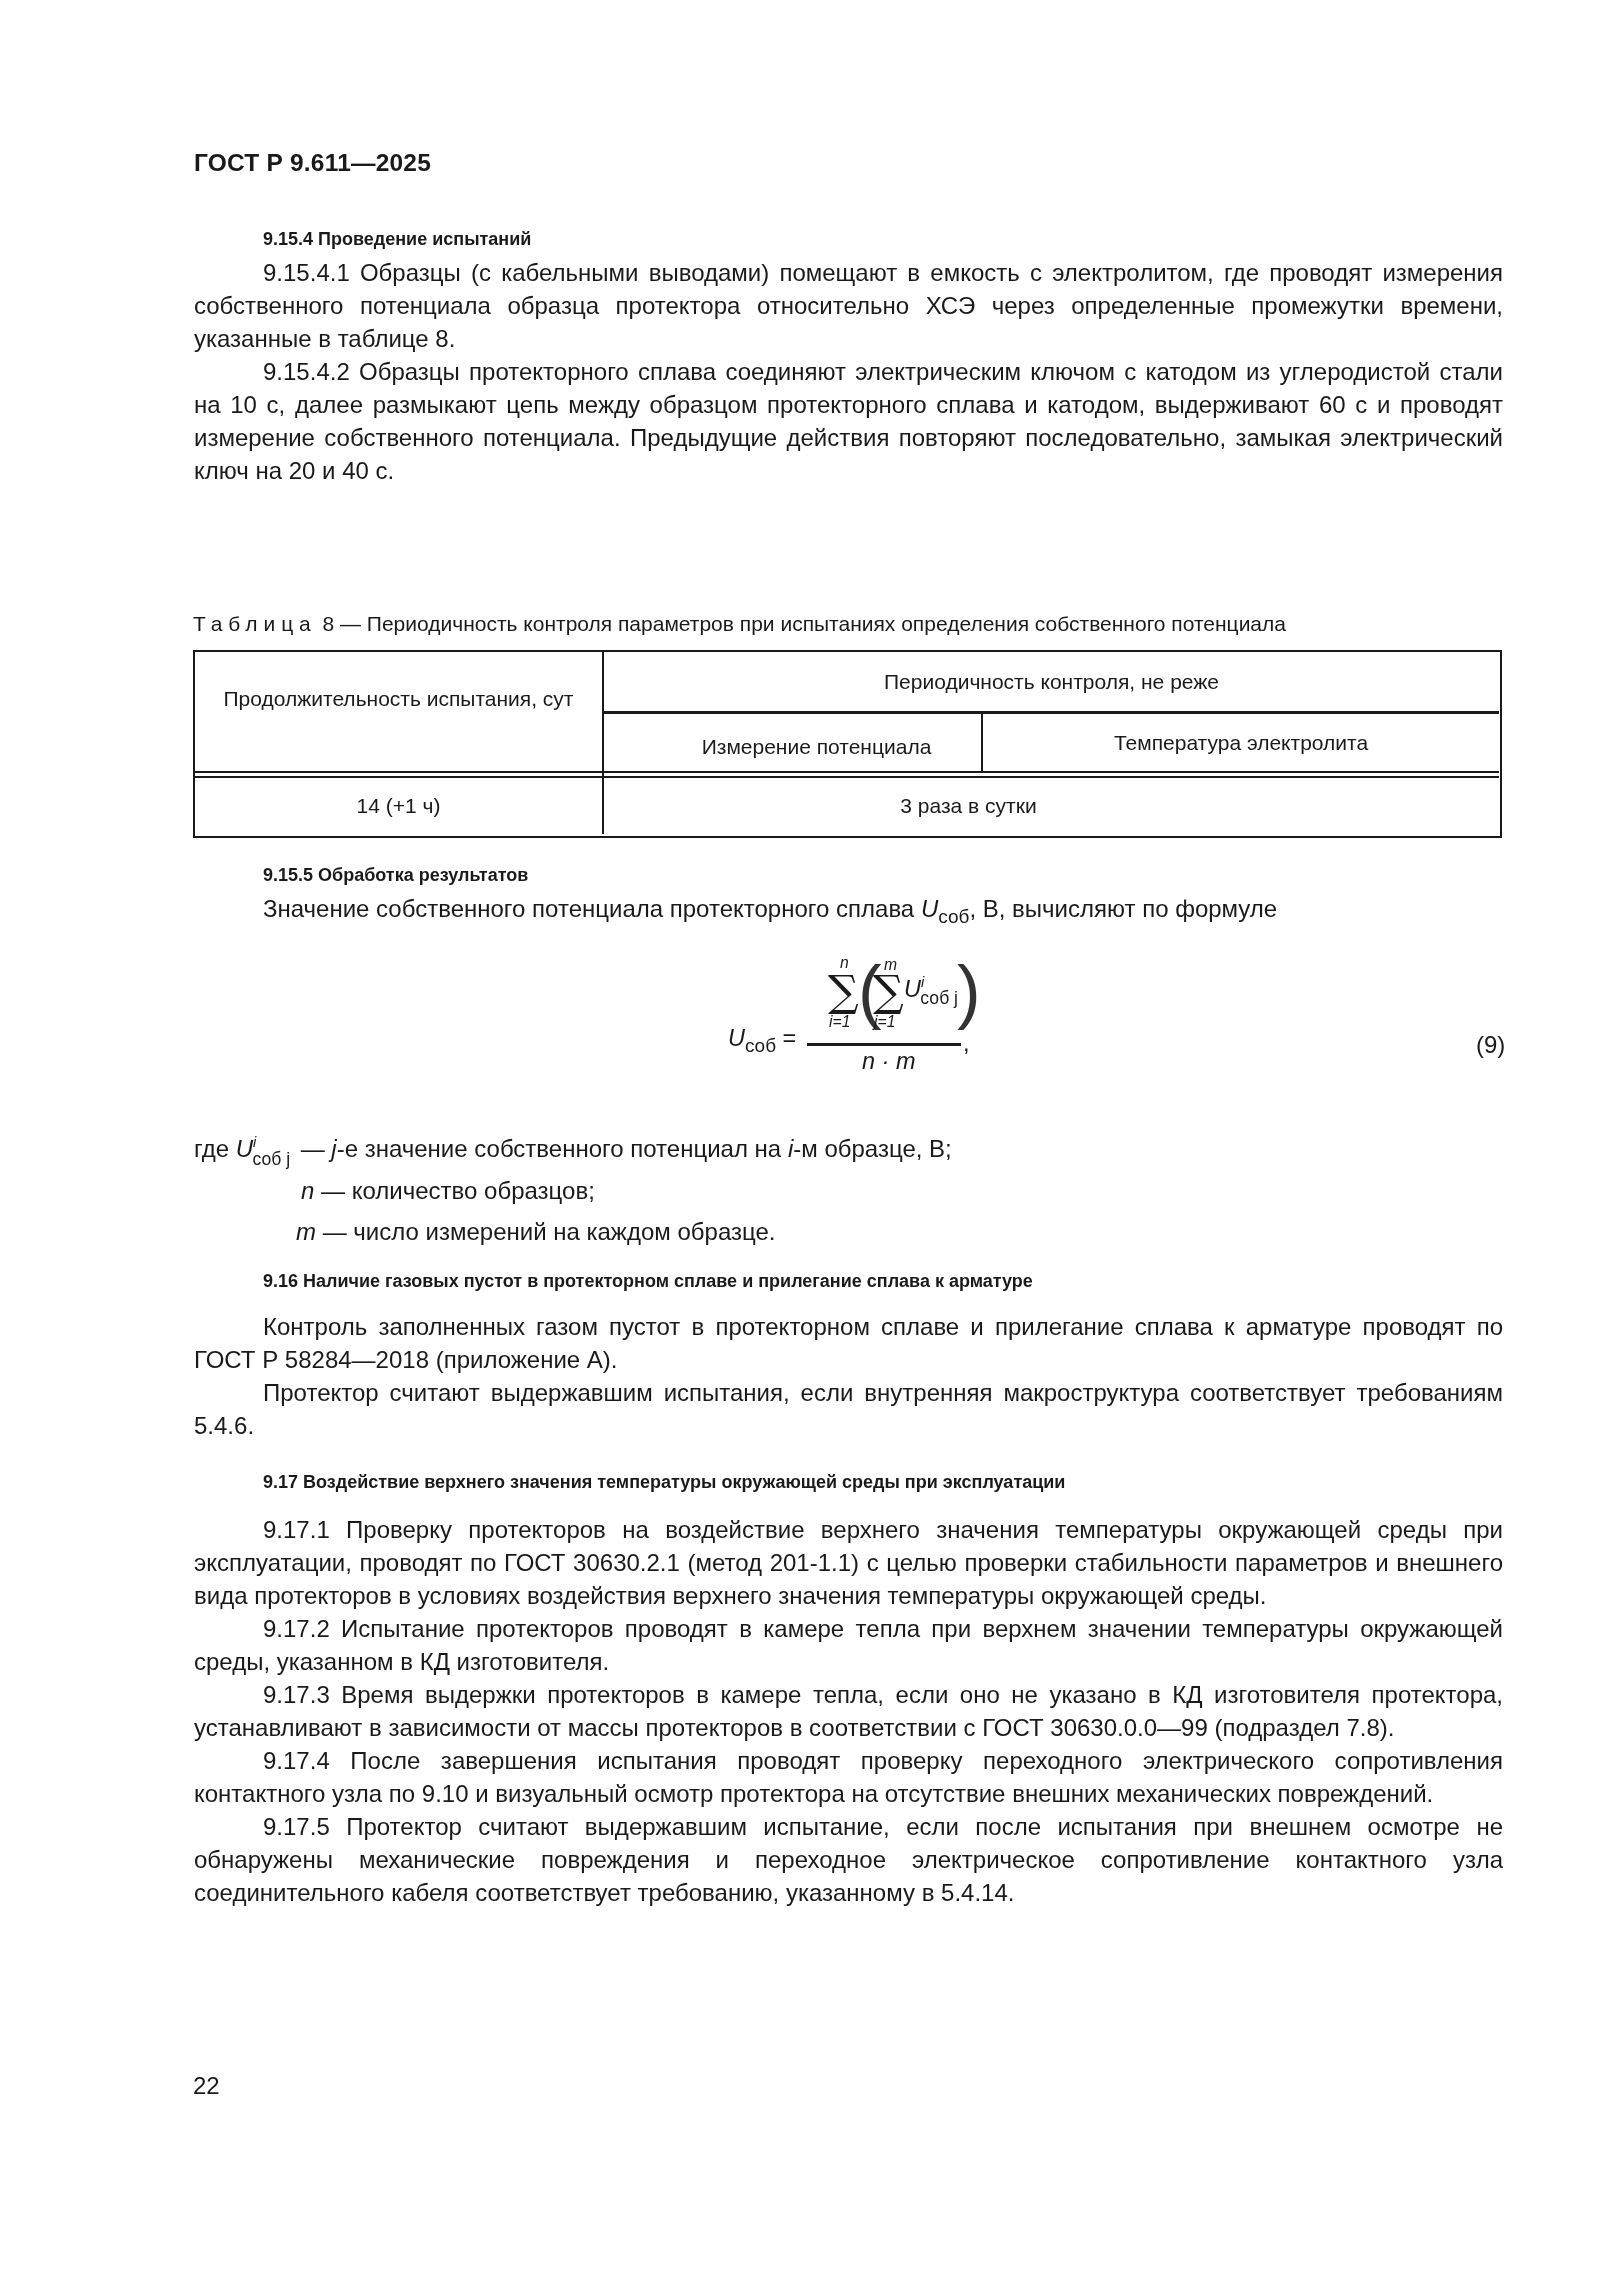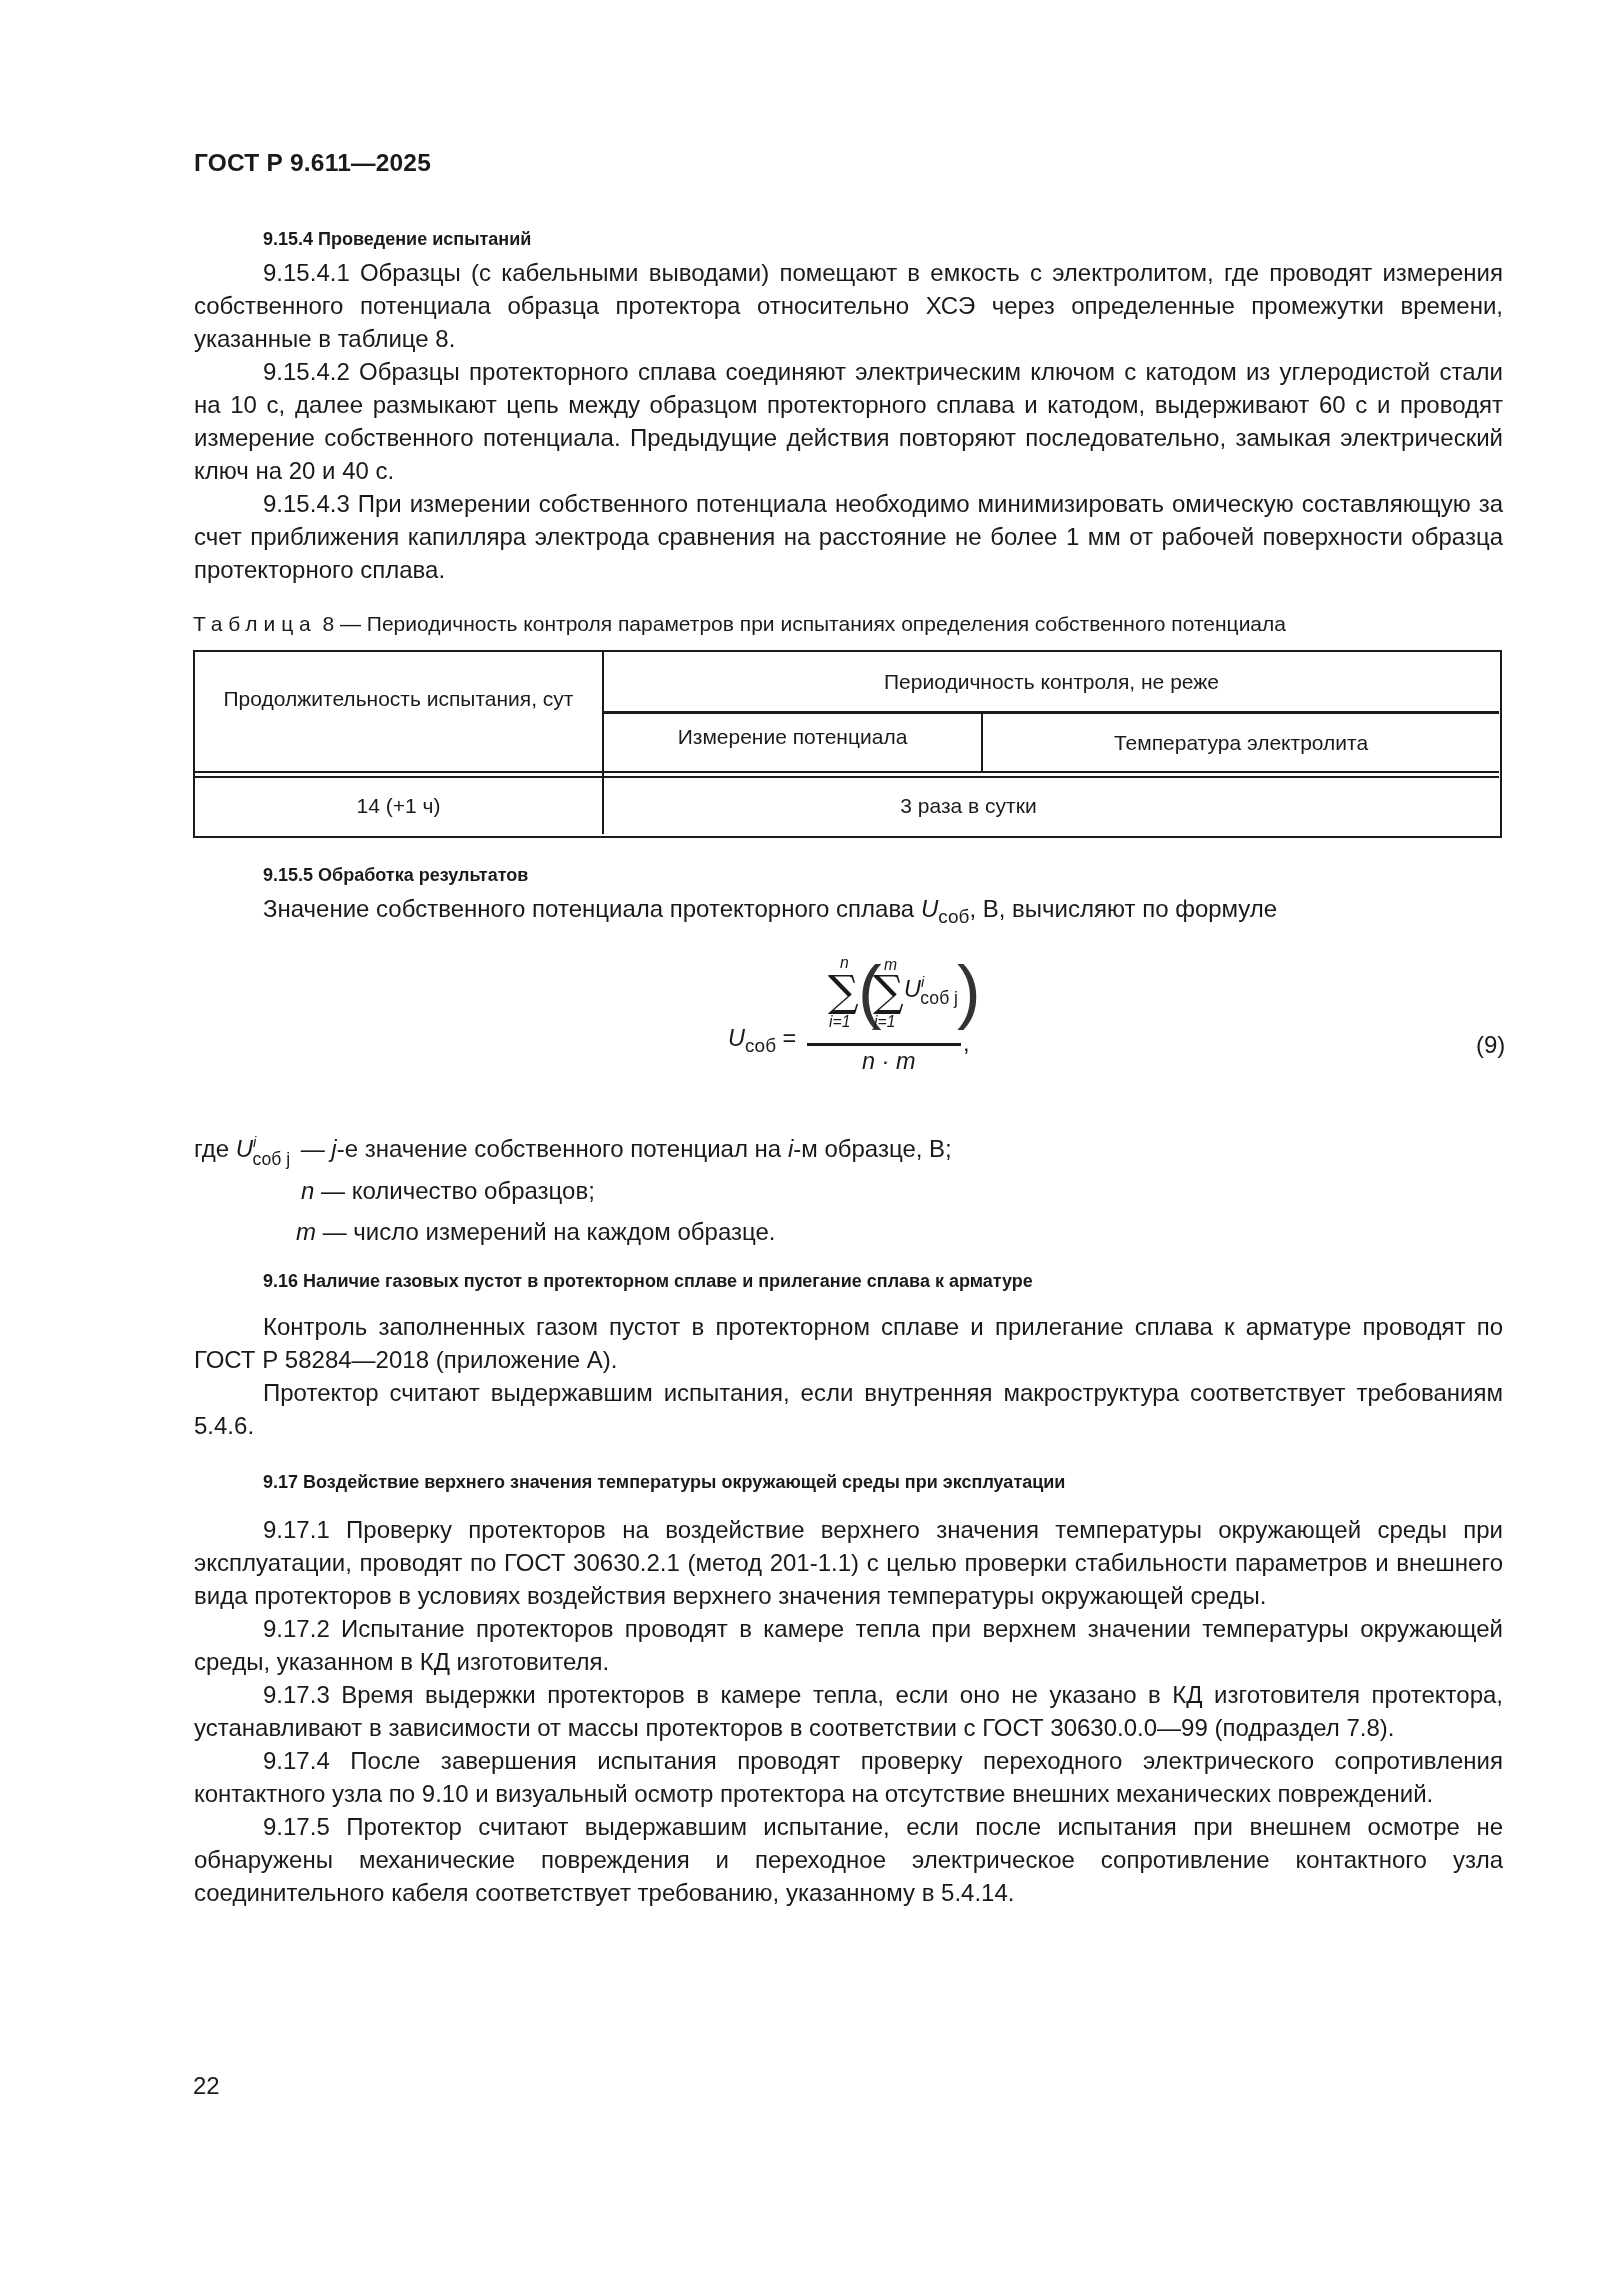--- a/index.html
+++ b/index.html
@@ -33,38 +33,37 @@
 </style>
 </head>
 <body>
 
 <div class="abs doc-header">ГОСТ Р 9.611—2025</div>
 
 <div class="abs col" style="top:223px;">
   <p class="h">9.15.4  Проведение испытаний</p>
   <p class="p">9.15.4.1  Образцы (с кабельными выводами) помещают в емкость с электролитом, где проводят измерения собственного потенциала образца протектора относительно ХСЭ через определенные промежутки времени, указанные в таблице 8.</p>
   <p class="p">9.15.4.2  Образцы протекторного сплава соединяют электрическим ключом с катодом из углеродистой стали на 10 с, далее размыкают цепь между образцом протекторного сплава и катодом, выдерживают 60 с и проводят измерение собственного потенциала. Предыдущие действия повторяют последовательно, замыкая электрический ключ на 20 и 40 с.</p>
-  <p class="p">9.15.4.3 При измерении собственного потенциала необходимо минимизировать омическую составляющую за счет приближения капилляра электрода сравнения на расстояние не более 1 мм от рабочей поверхности образца протекторного сплава.</p>
 </div>
 
 <div class="abs caption" style="left:193px; top:609px;">
   <span class="spaced">Таблица</span><span> 8 — Периодичность контроля параметров при испытаниях определения собственного потенциала</span>
 </div>
 
 <div class="tbl">
 
   <div class="vline" style="left:407px; top:0; width:2px; height:182px;"></div>
   <div class="hline" style="left:409px; top:59px; width:895px; height:2.9px;"></div>
   <div class="vline" style="left:786px; top:62px; width:2px; height:58px;"></div>
   <div class="hline" style="left:0; top:119px; width:1304px; height:2px;"></div>
   <div class="hline" style="left:0; top:124px; width:1304px; height:2px;"></div>
 
   <div class="cell" style="left:0; top:0; width:407px; height:93px;">Продолжительность испытания, сут</div>
   <div class="cell" style="left:409px; top:0; width:895px; height:59px;">Периодичность контроля, не реже</div>
-  <div class="cell" style="left:409px; top:52px; width:377px; height:65px;">Измерение потенциала</div>
+  <div class="cell" style="left:409px; top:62px; width:377px; height:65px;padding-left:24px;">Измерение потенциала</div>
   <div class="cell" style="left:788px; top:62px; width:516px; height:57px;">Температура электролита</div>
 
   <div class="cell" style="left:0; top:126px; width:407px; height:56px;">14 (+1 ч)</div>
   <div class="cell" style="left:409px; top:126px; width:729px; height:56px;">3 раза в сутки</div>
 </div>
 
 <div class="abs col" style="top:859px;">
   <p class="h">9.15.5  Обработка результатов</p>
   <p class="p"><span>Значение собственного потенциала протекторного сплава </span><span class="f-i">U</span><sub class="sub">соб</sub><span>, В, вычисляют по формуле</span></p>
 </div>

